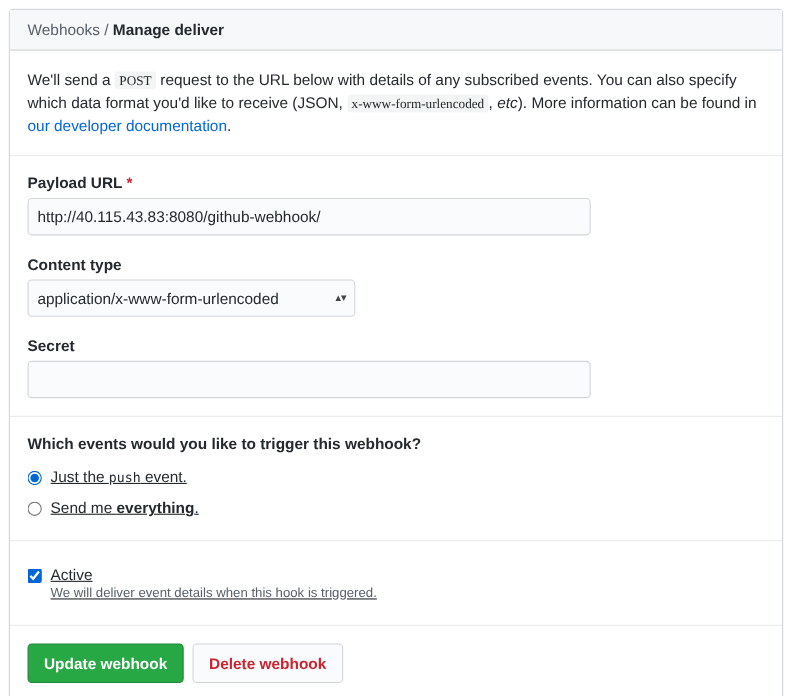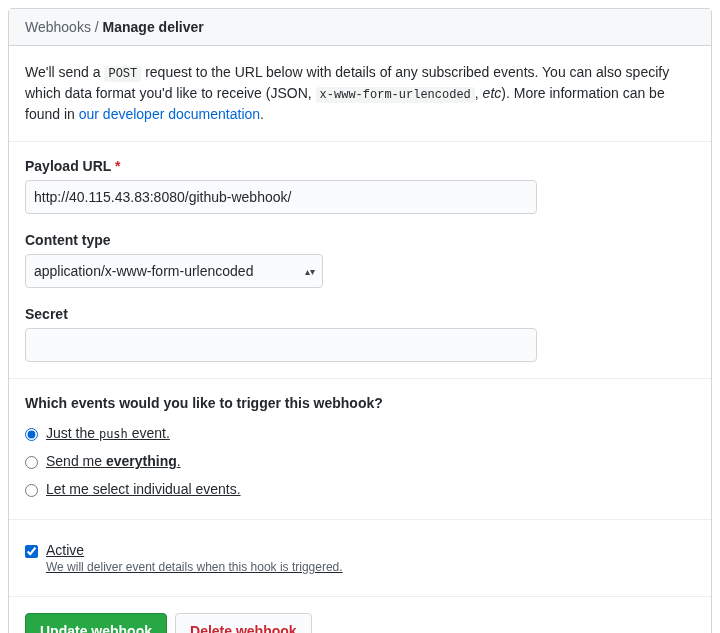--- a/index.html
+++ b/index.html
@@ -23,21 +23,21 @@
     }
     .panel-header .crumb { color: #586069; }
     .panel-header .strong { color: #24292e; font-weight: 600; }
     .section {
       padding: 16px;
       border-bottom: 1px solid #eaecef;
     }
     .section:last-child { border-bottom: none; }
     .intro { color: #24292e; line-height: 1.5; }
     .intro code {
-      font-family: Liberation Mono, monospace;
+      font-family: Liberation Serif, serif;
       font-size: 12px;
       background: rgba(27,31,35,0.05);
       padding: 1px 4px;
       border-radius: 3px;
     }
     .intro a { color: #0366d6; text-decoration: none; }
     label.field-label {
       display: block;
       font-weight: 600;
       font-size: 14px;
@@ -166,24 +166,20 @@
       </span>
     </label>
 
     <label class="radio-row">
       <input type="radio" name="ev" style="">
       <span>
         <span>Send me </span><strong>everything</strong><span>.</span>
       </span>
     </label>
 
-    <label class="radio-row">
-      <input type="radio" name="ev" style="">
-      <span>Let me select individual events.</span>
-    </label>
   </div>
 
   <div class="section">
     <div class="check-row">
       <input type="checkbox" checked="" style="">
       <div>
         <div style="font-weight:400">Active</div>
         <div class="note">We will deliver event details when this hook is triggered.</div>
       </div>
     </div>

